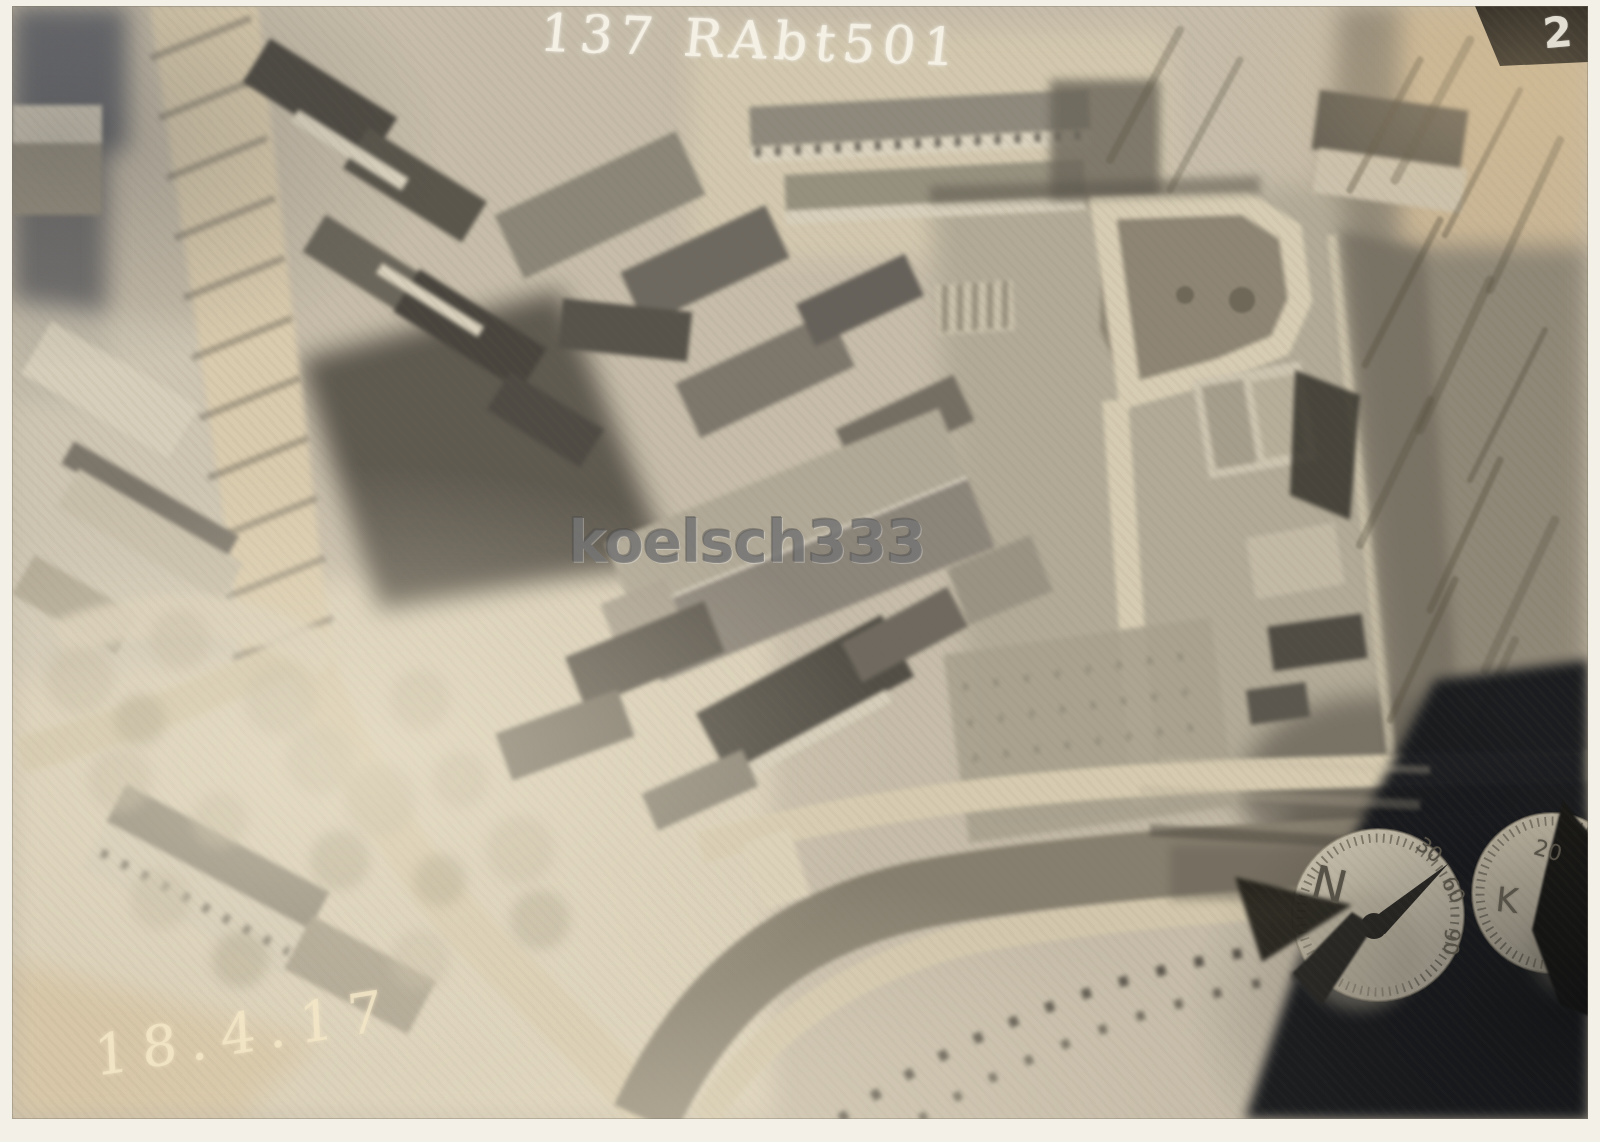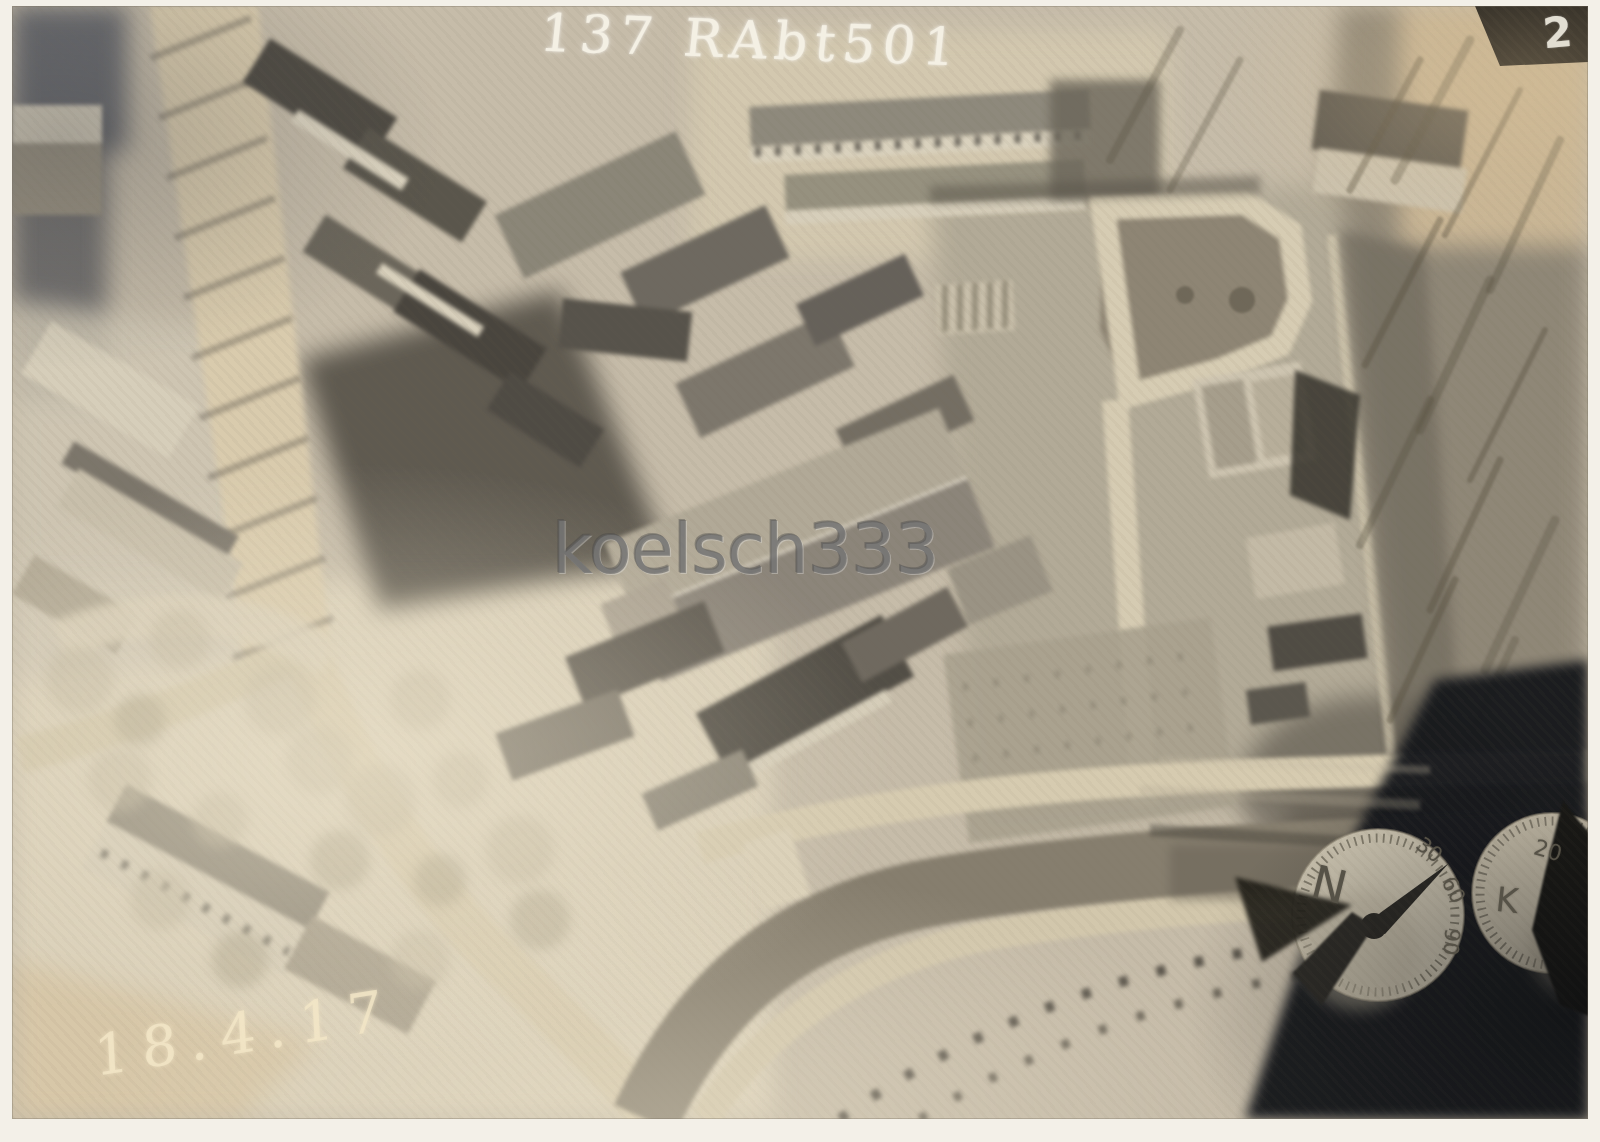--- a/index.html
+++ b/index.html
@@ -5,21 +5,21 @@
   html,body{margin:0;padding:0;background:#e8e5de;}
   #stage{position:relative;width:1600px;height:1142px;background:#f3f0e8;overflow:hidden;
          font-family:"DejaVu Sans",sans-serif;}
   svg{position:absolute;left:0;top:0;}
   .b1{filter:blur(1px);} .b2{filter:blur(2px);} .b3{filter:blur(3px);}
   .b4{filter:blur(4px);} .b6{filter:blur(6px);} .b8{filter:blur(8px);} .b12{filter:blur(12px);}
   .txt{position:absolute;white-space:nowrap;pointer-events:none;}
   #annotation{left:540px;top:10px;font-family:"DejaVu Serif",serif;font-size:52px;
      color:#f4f0e4;letter-spacing:7px;transform:rotate(2deg) skewX(-4deg);
      text-shadow:0 0 3px rgba(255,255,255,.75),0 0 9px rgba(255,255,255,.35);}
-  #watermark{left:552px;top:508px;font-size:70px;font-weight:normal;letter-spacing:-1px;
+  #watermark{left:568px;top:508px;font-size:58px;font-weight:bold;letter-spacing:-1px;
      color:rgba(98,98,98,.62);
      text-shadow:1px 1px 0 rgba(235,235,235,.35),-1px -1px 0 rgba(70,70,70,.4);}
   #date-inscription{left:92px;top:1000px;font-family:"DejaVu Serif",serif;font-size:56px;
      color:rgba(243,230,199,.8);letter-spacing:13px;transform:rotate(-9deg) skewX(-6deg);
      text-shadow:0 0 4px rgba(240,228,196,.8);}
   #plate-number{left:1543px;top:8px;font-size:42px;font-weight:bold;color:#e2ded2;
      transform:rotate(-5deg);text-shadow:0 0 2px rgba(255,255,255,.4);}
   .dial-t{color:#565247;text-shadow:0 0 2px rgba(60,56,48,.4);}
   #compass-letter{left:1312px;top:858px;font-size:46px;transform:rotate(14deg);}
   #compass-30{left:1416px;top:838px;font-size:21px;transform:rotate(38deg);}

